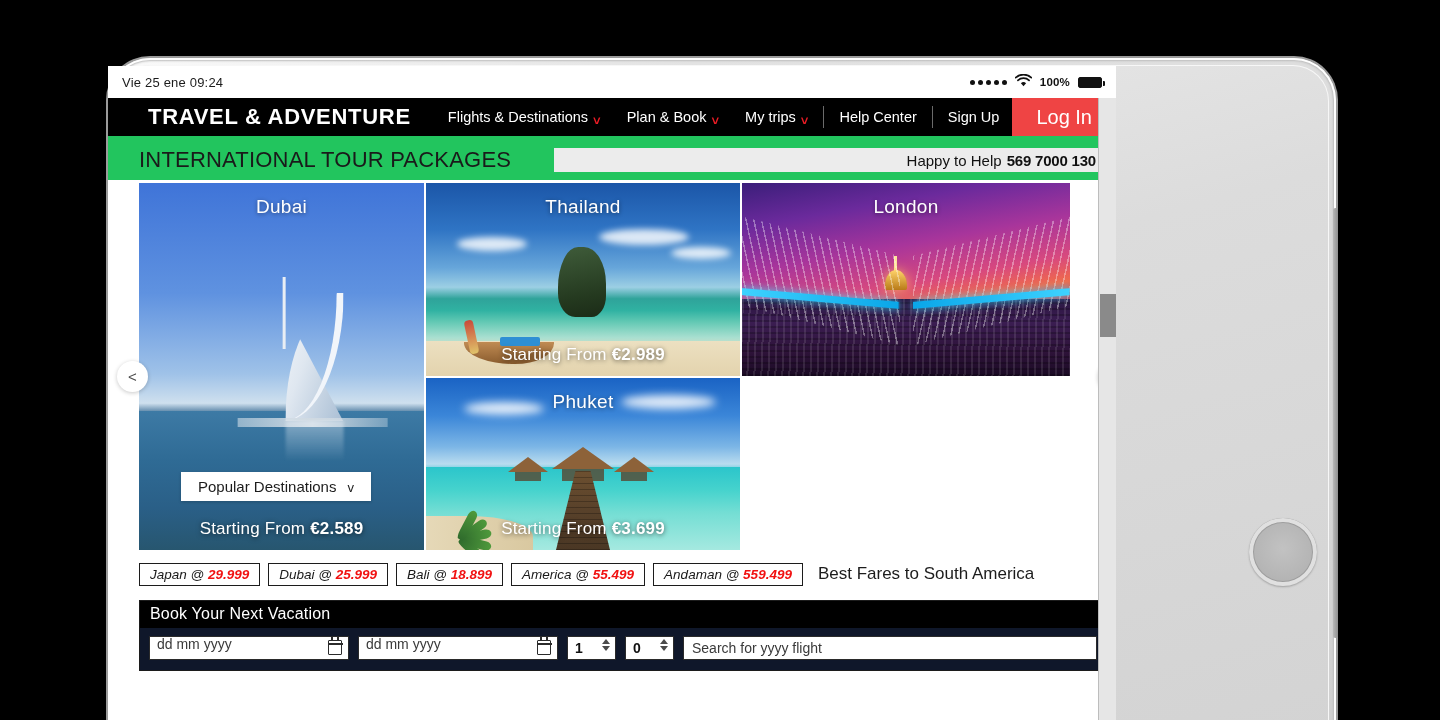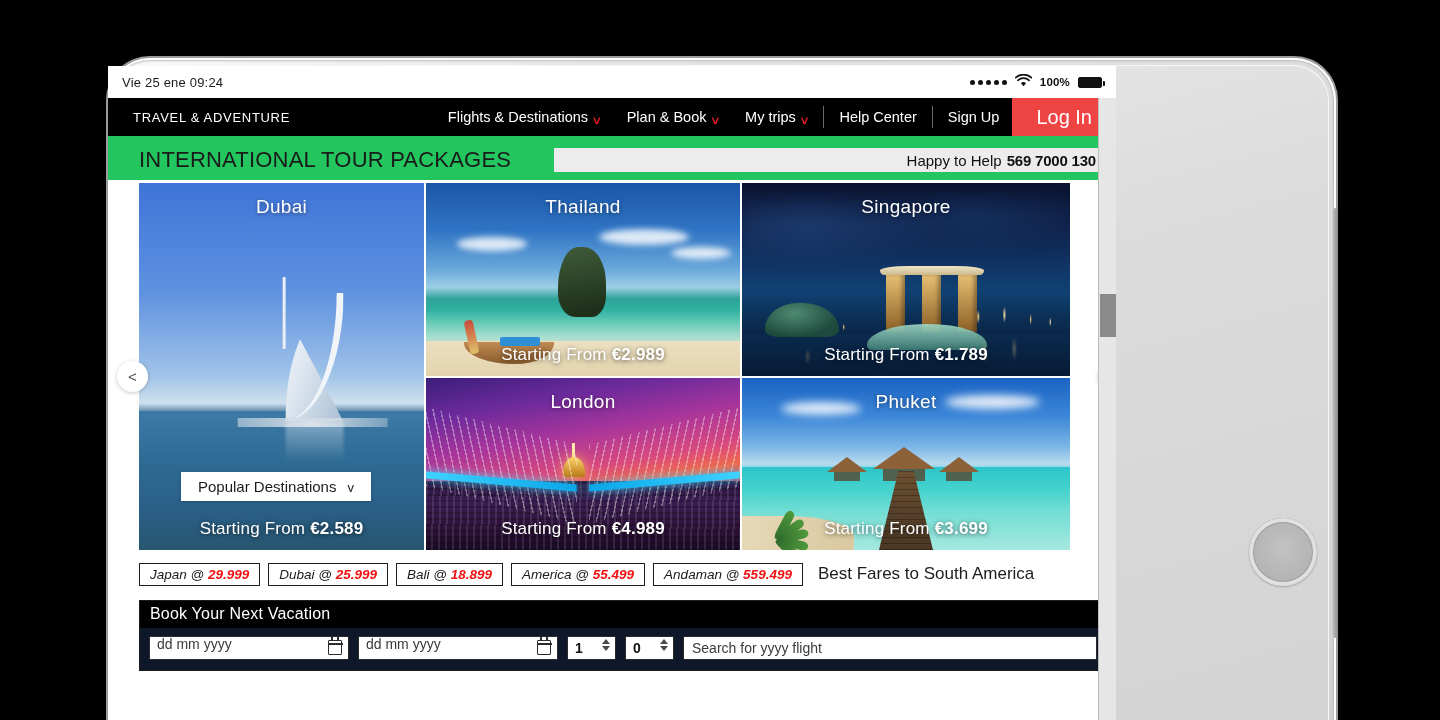--- a/index.html
+++ b/index.html
@@ -59,22 +59,22 @@
   .batt { width:24px; height:11px; border:1.5px solid #111; border-radius:2px; position:relative; }
   .batt::after { content:""; position:absolute; right:-4px; top:3px; width:2.5px; height:5px; background:#111; border-radius:0 1px 1px 0; }
   .batt > i { display:block; height:100%; background:#111; }
 
   
   #navbar {
     height:38px; background:#000; display:flex; align-items:center;
     color:#fff;
   }
   #brand {
-    font-size:13px; font-weight:400; letter-spacing:.7px;
-    padding-left:25px; white-space:nowrap;
+    font-size:22px; font-weight:700; letter-spacing:.7px;
+    padding-left:40px; white-space:nowrap;
   }
   #nav-links { margin-left:auto; display:flex; align-items:stretch; height:100%; }
   .nav-item {
     display:flex; align-items:center; gap:5px;
     padding:0 13px; font-size:14.5px; color:#fff; white-space:nowrap; cursor:pointer;
   }
   .chev { color:#ee1c25; font-size:13px; line-height:1; position:relative; top:3px; font-weight:700; }
   .nav-sep { width:1px; background:#6a6a6a; margin:8px 2px; }
   #btn-login {
     display:flex; align-items:center; padding:0 24px;
@@ -383,59 +383,35 @@
           <div class="boat-canopy"></div>
           <div class="boat-bow"></div>
         </div>
         <div class="card-title">Thailand</div>
         <div class="card-price">
           <span>Starting From</span>
           <b>€2.989</b>
         </div>
       </div>
 
-      <div class="card" id="c-singapore">
-        <div class="sg-sky"></div>
-        <div class="sg-clouds"></div>
-        <div class="sg-water"></div>
-        <div class="sg-lights"></div>
-        <div class="mbs">
-          <div class="mbs-tower" style="left:0;"></div>
-          <div class="mbs-tower" style="left:36px;"></div>
-          <div class="mbs-tower" style="left:72px;"></div>
-          <div class="mbs-top"></div>
-        </div>
-        <div class="sg-dome"></div>
-        <div class="sg-shell"></div>
-        <div class="sg-refl"></div>
-        <div class="card-title">Singapore</div>
-        <div class="card-price">
-          <span>Starting From</span>
-          <b>€1.789</b>
-        </div>
-      </div>
 
       <div class="card" id="c-london">
         <div class="ldn-sky"></div>
         <div class="ldn-dome">
             <b></b>
             <i></i>
           </div>
         <div class="ldn-deck">
             <div class="ldn-deck-tex"></div>
           </div>
         <div class="ldn-rail-l"></div>
         <div class="ldn-rail-r"></div>
         <div class="ldn-neon-l"></div>
         <div class="ldn-neon-r"></div>
         <div class="card-title">London</div>
-        <div class="card-price">
-          <span>Starting From</span>
-          <b>€4.989</b>
-        </div>
       </div>
 
       <div class="card" id="c-phuket">
         <div class="pk-sky"></div>
         <div class="pk-cloud" style="left:12%;top:14%;width:80px;height:13px;"></div>
         <div class="pk-cloud" style="left:62%;top:10%;width:95px;height:14px;"></div>
         <div class="pk-sea"></div>
         <div class="hut" style="left:40%;top:40%;width:62px;height:34px;">
           <div class="roof" style="border-left-width:31px;border-right-width:31px;border-bottom-width:22px;top:0;"></div>
           <div class="legs" style="top:22px;width:42px;height:12px;"></div>

